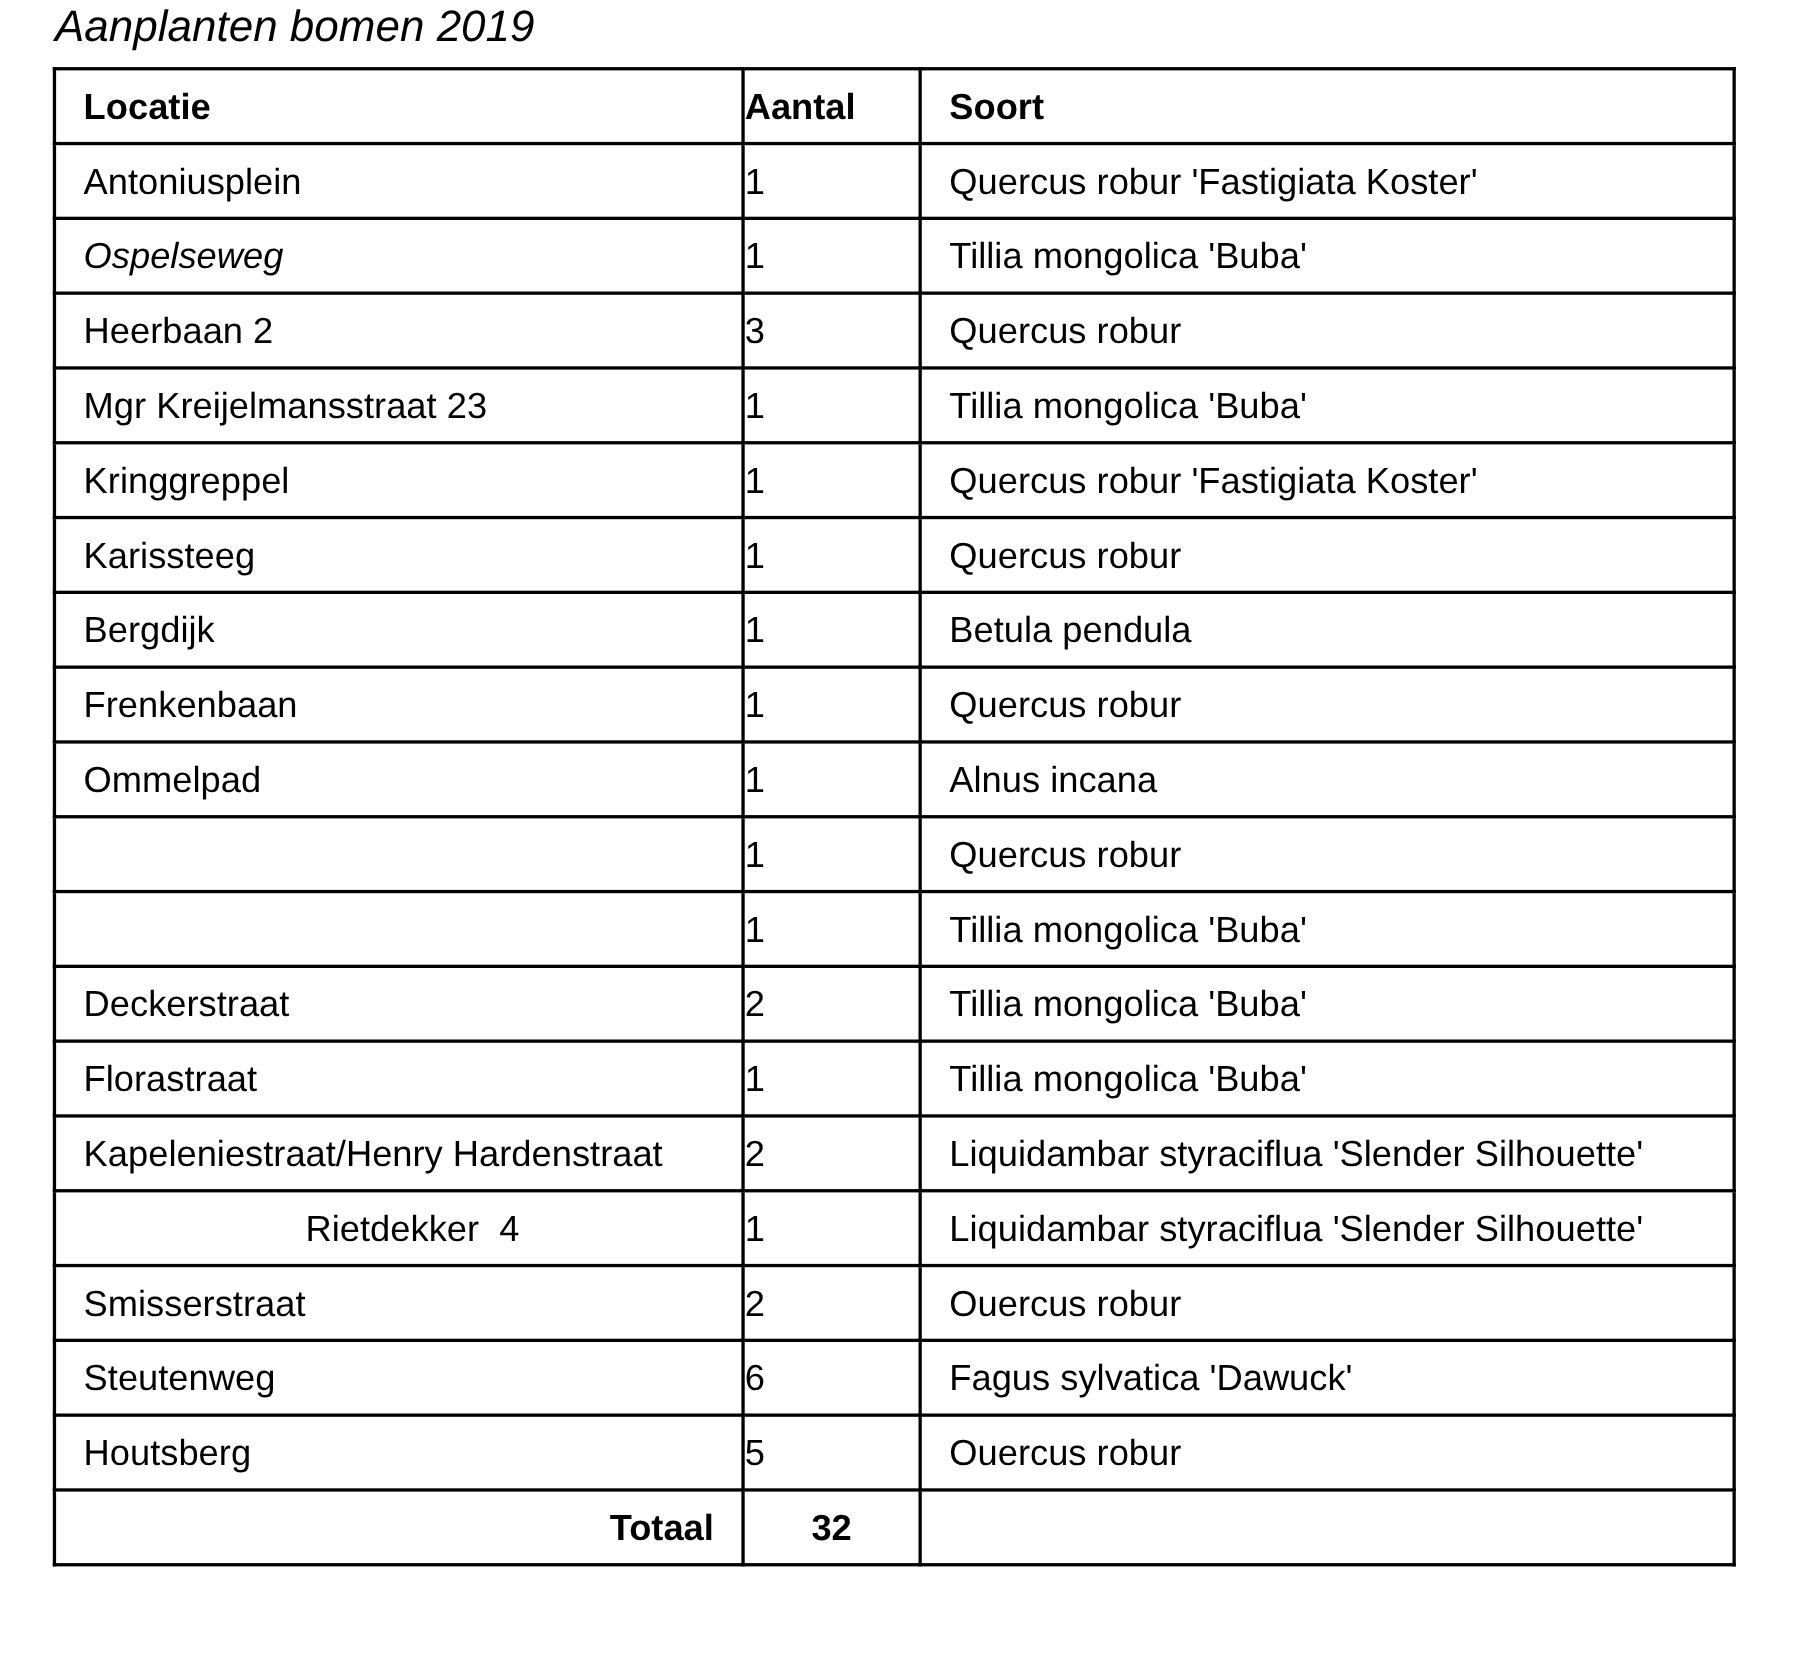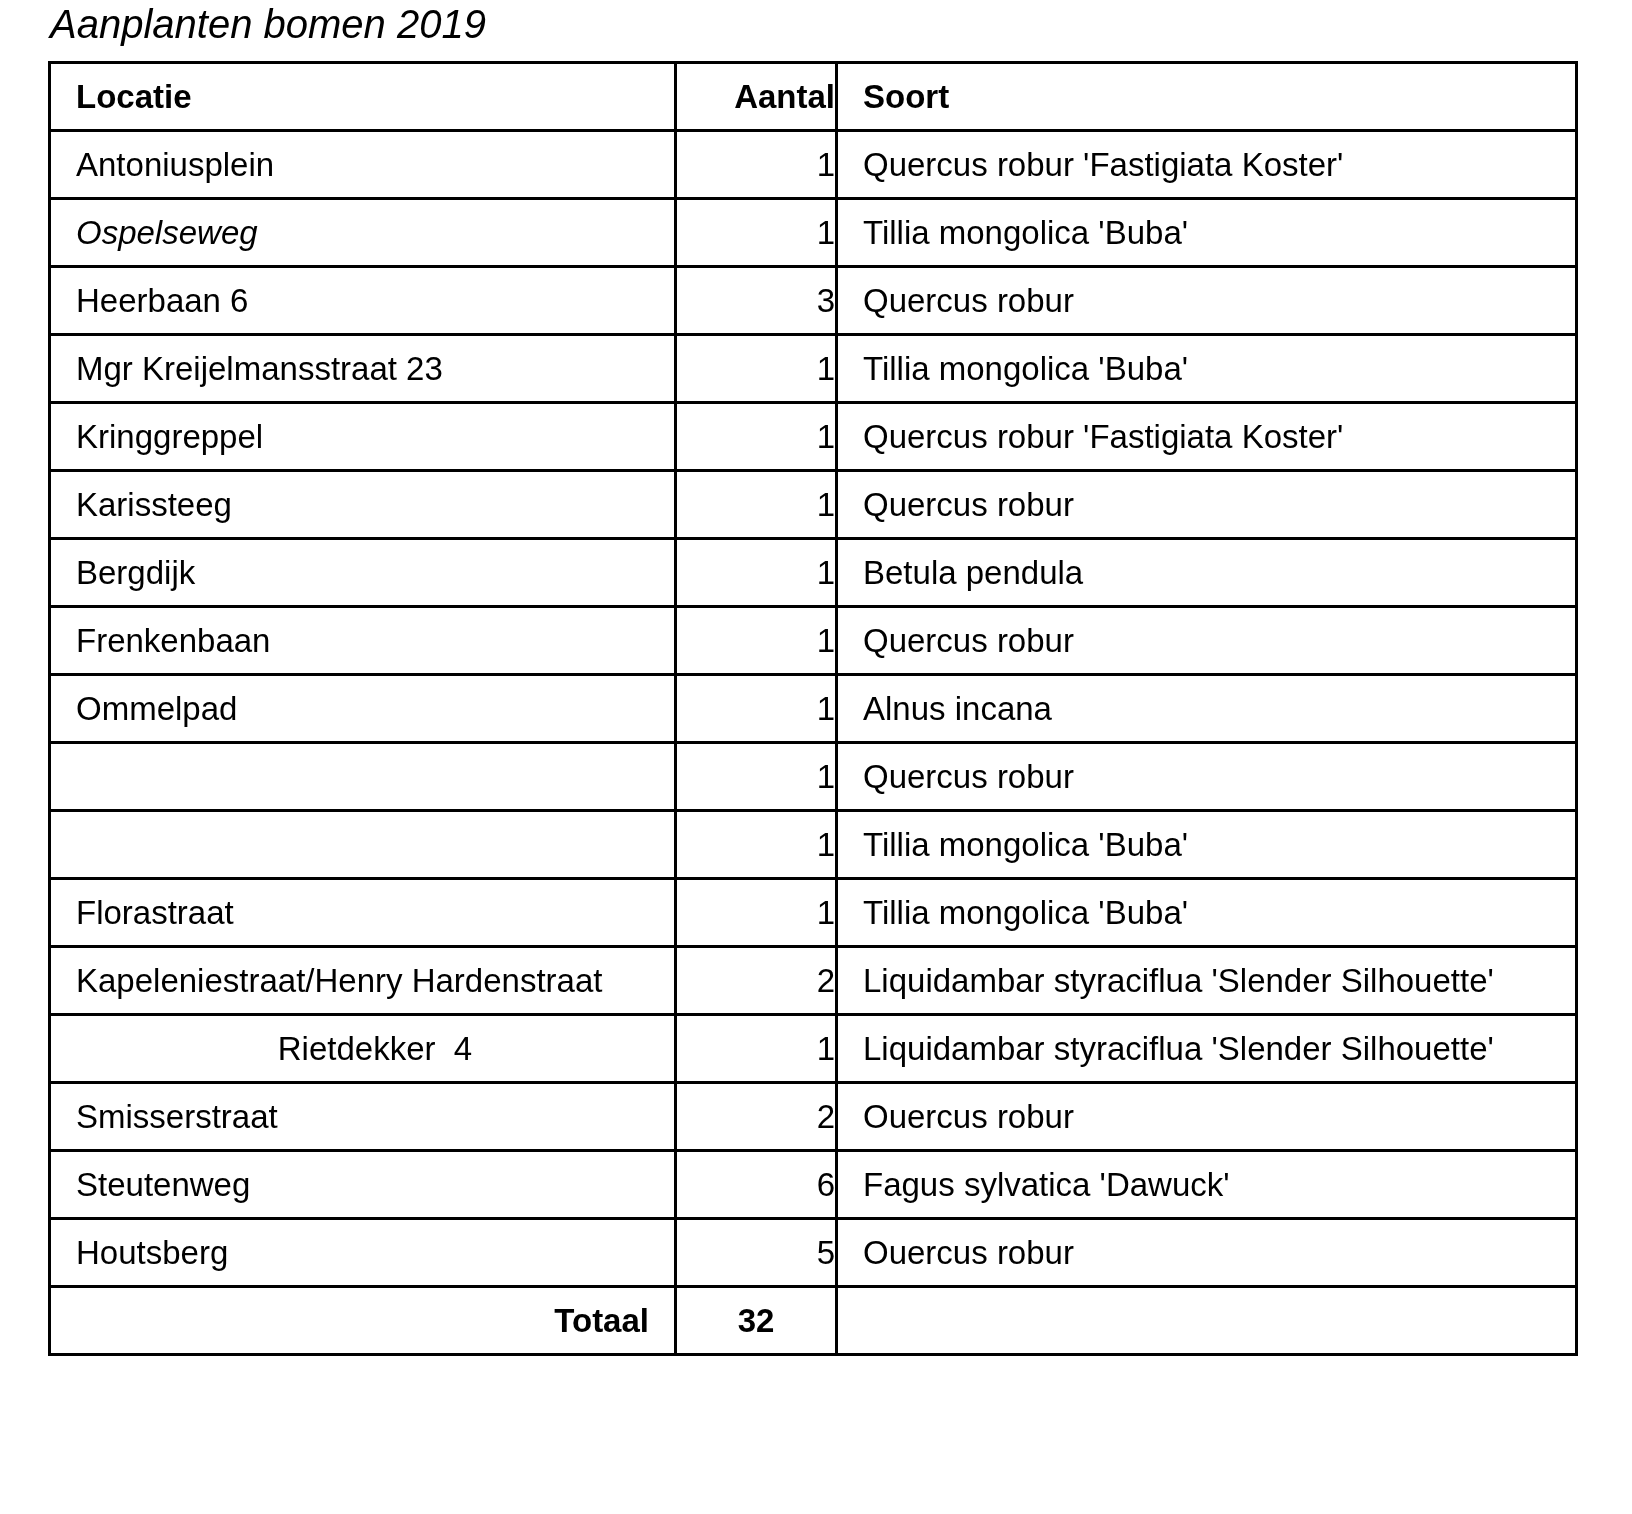--- a/index.html
+++ b/index.html
@@ -48,21 +48,21 @@
       overflow: hidden;
       text-align: left;
       vertical-align: middle;
       font-weight: normal;
       box-sizing: content-box;
     }
     table.trees th {
       font-weight: bold;
     }
     table.trees .num {
-      text-align: right;
+      text-align: left;
       padding: 0;
     }
     table.trees .total-label {
       text-align: right;
       padding: 0 25px 0 0;
       font-weight: bold;
     }
     table.trees .total-value {
       text-align: center;
       padding: 0;
@@ -93,21 +93,21 @@
         <td style="white-space: pre;">Antoniusplein</td>
         <td class="num" style="white-space: pre;">1</td>
         <td style="white-space: pre;">Quercus robur 'Fastigiata Koster'</td>
       </tr>
       <tr>
         <td style="white-space: pre; font-style: italic;">Ospelseweg</td>
         <td class="num" style="white-space: pre;">1</td>
         <td style="white-space: pre;">Tillia mongolica 'Buba'</td>
       </tr>
       <tr>
-        <td style="white-space: pre;">Heerbaan 6</td>
+        <td style="white-space: pre;">Heerbaan 2</td>
         <td class="num" style="white-space: pre;">3</td>
         <td style="white-space: pre;">Quercus robur</td>
       </tr>
       <tr>
         <td style="white-space: pre;">Mgr Kreijelmansstraat 23</td>
         <td class="num" style="white-space: pre;">1</td>
         <td style="white-space: pre;">Tillia mongolica 'Buba'</td>
       </tr>
       <tr>
         <td style="white-space: pre;">Kringgreppel</td>
@@ -138,20 +138,25 @@
         <td style="white-space: pre;"></td>
         <td class="num" style="white-space: pre;">1</td>
         <td style="white-space: pre;">Quercus robur</td>
       </tr>
       <tr>
         <td style="white-space: pre;"></td>
         <td class="num" style="white-space: pre;">1</td>
         <td style="white-space: pre;">Tillia mongolica 'Buba'</td>
       </tr>
       <tr>
+        <td style="white-space: pre;">Deckerstraat</td>
+        <td class="num" style="white-space: pre;">2</td>
+        <td style="white-space: pre;">Tillia mongolica 'Buba'</td>
+      </tr>
+      <tr>
         <td style="white-space: pre;">Florastraat</td>
         <td class="num" style="white-space: pre;">1</td>
         <td style="white-space: pre;">Tillia mongolica 'Buba'</td>
       </tr>
       <tr>
         <td style="white-space: pre;">Kapeleniestraat/Henry Hardenstraat</td>
         <td class="num" style="white-space: pre;">2</td>
         <td style="white-space: pre;">Liquidambar styraciflua 'Slender Silhouette'</td>
       </tr>
       <tr>

